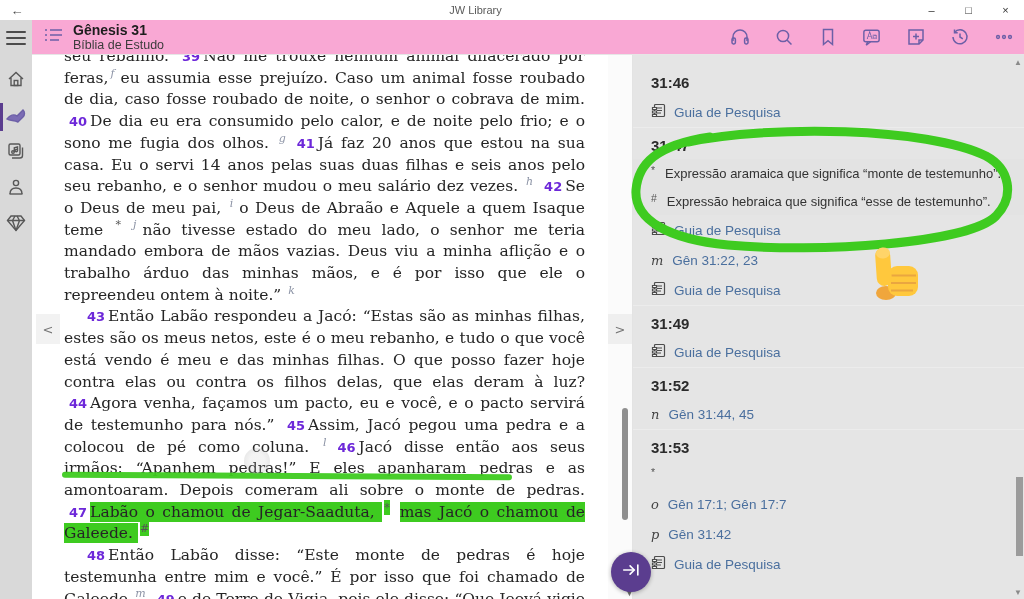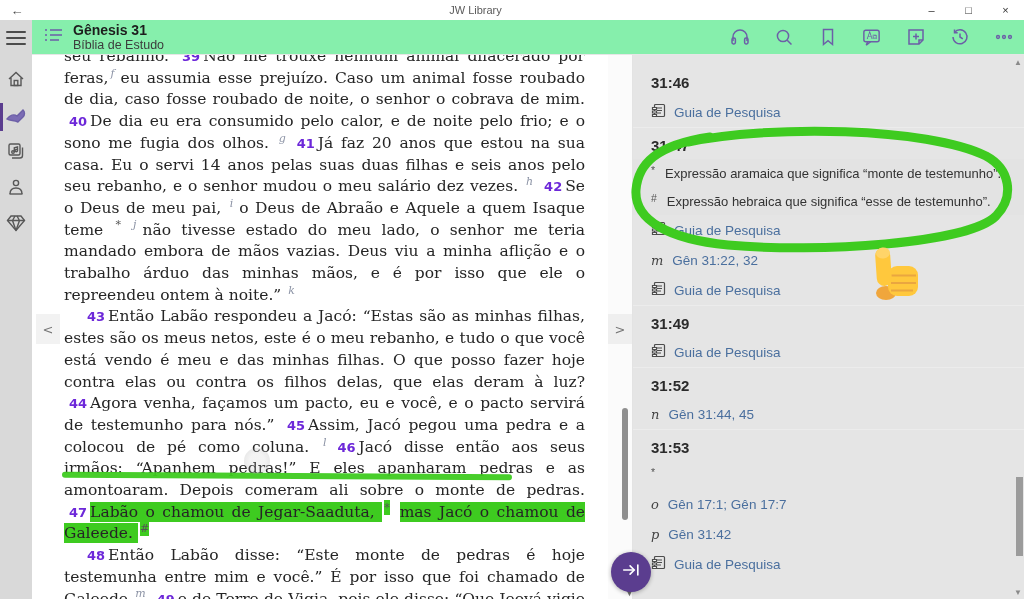--- a/index.html
+++ b/index.html
@@ -10,21 +10,21 @@
   
   .titlebar { position:absolute; left:0; top:0; width:1024px; height:20px; background:#fff;
               display:flex; align-items:center; font-size:11px; color:#5a5a5a; }
   .tb-back { width:34px; text-align:center; font-size:13px; color:#4a4a4a; cursor:pointer; }
   .tb-title { flex:1; padding-left:4px;text-align:center; }
   .tb-controls { display:flex; }
   .tb-btn { width:37px; height:20px; display:flex; align-items:center; justify-content:center;
             font-size:11px; color:#333; }
 
   
-  .header { position:absolute; left:32px; top:20px; width:992px; height:35px; background:#86efac;
+  .header { position:absolute; left:32px; top:20px; width:992px; height:35px; background:#f9a8d4;
             border-bottom:1px solid #e6e6e6; display:flex; align-items:center; z-index:5; }
   .outline-ico { margin:0 10px 0 12px; }
   .h-titles { line-height:1.15; cursor:pointer; }
   .h-title { font-size:14px; font-weight:bold; color:#1d1d1d; }
   .h-sub   { font-size:12.5px; color:#3c3c3c; }
   .h-icons { margin-left:auto; display:flex; align-items:center; gap:23px; padding-right:10px; }
   .h-ic { width:21px; height:21px; display:flex; align-items:center; justify-content:center; cursor:pointer; }
   .h-ic svg { stroke:#6c5fa7; fill:none; stroke-width:1.5; }
 
   
@@ -266,21 +266,21 @@
         <div class="sb-link">
           <span><svg width="15" height="15" viewBox="0 0 15 15">
               <rect x="3.5" y="1.5" width="10" height="12" rx="1"></rect>
               <path d="M1.5 4.5h4v2h-4z M1.5 8h4v2h-4z M1.5 11.5h4v2h-4z" fill="#fafafa"></path>
               <path d="M6 5h5 M6 7.5h5 M6 10h4"></path>
             </svg></span>
           <span>Guia de Pesquisa</span>
         </div>
         <div class="sb-ref">
           <i>m</i>
-          <span>Gên 31:22, 32</span>
+          <span>Gên 31:22, 23</span>
         </div>
         <div class="sb-link">
           <span><svg width="15" height="15" viewBox="0 0 15 15">
               <rect x="3.5" y="1.5" width="10" height="12" rx="1"></rect>
               <path d="M1.5 4.5h4v2h-4z M1.5 8h4v2h-4z M1.5 11.5h4v2h-4z" fill="#fafafa"></path>
               <path d="M6 5h5 M6 7.5h5 M6 10h4"></path>
             </svg></span>
           <span>Guia de Pesquisa</span>
         </div>
         <div class="sb-h sep">31:49</div>

